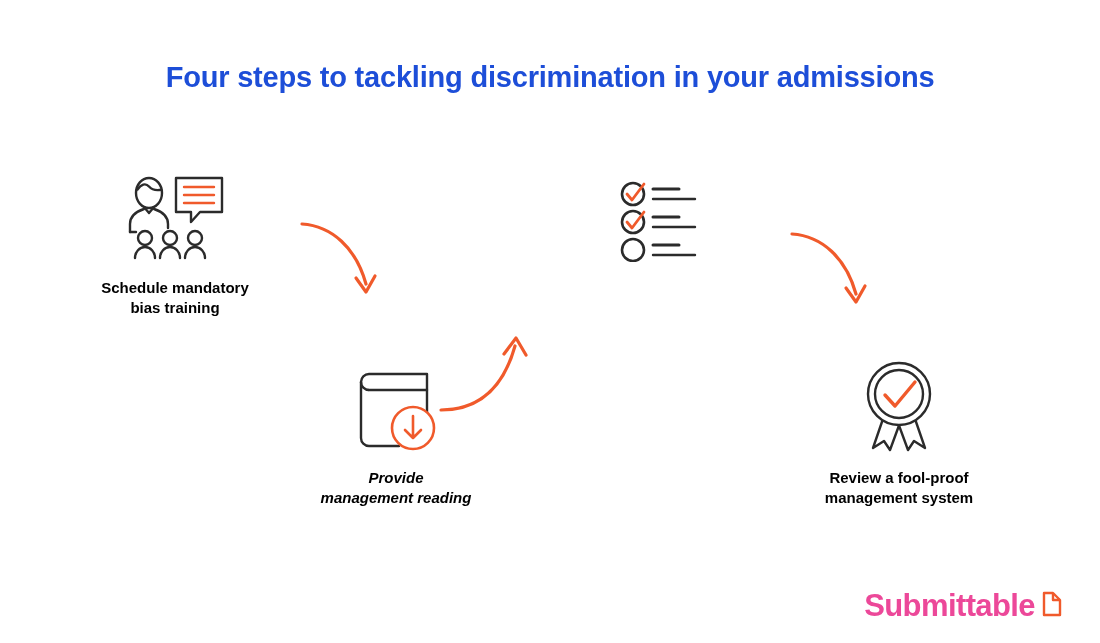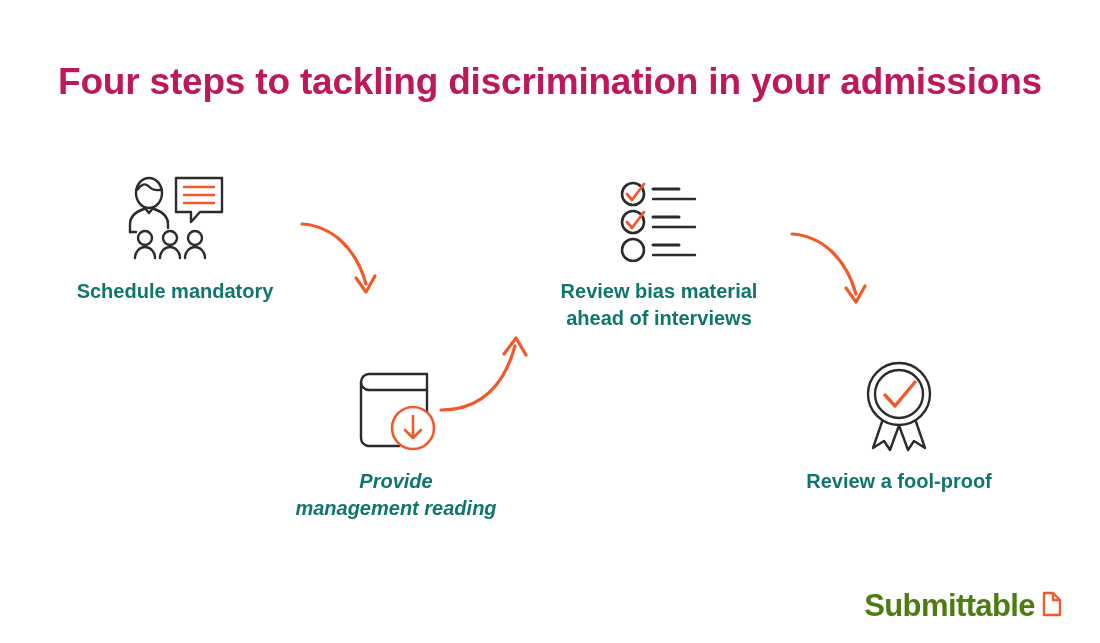--- a/index.html
+++ b/index.html
@@ -21,44 +21,44 @@
     background: #ffffff;
   }
 
   
   .title {
     position: absolute;
     left: 0;
     right: 0;
     top: 60px;
     text-align: center;
-    font-size: 37px;
+    font-size: 29px;
     font-weight: bold;
-    color: #be185d;
+    color: #1d4ed8;
     letter-spacing: -0.2px;
     line-height: 1.2;
   }
 
   
   .step {
     position: absolute;
     width: 330px;
     text-align: center;
   }
   .step .icon-wrap {
     height: 100px;
     display: flex;
     align-items: flex-end;
     justify-content: center;
   }
   .step .caption {
     margin-top: 16px;
-    font-size: 20px;
+    font-size: 15px;
     font-weight: bold;
-    color: #0f766e;
+    color: #000000;
     line-height: 1.35;
   }
   .step .caption .ln {
     display: block;
   }
 
   
   #step-1 { left: 10px;  top: 162px; }
   #step-2 { left: 231px; top: 352px; font-style: italic; }
   #step-3 { left: 494px; top: 162px; }
@@ -81,21 +81,21 @@
     position: absolute;
     right: 38px;
     bottom: 22px;
     display: flex;
     align-items: flex-start;
     gap: 7px;
   }
   .logo-word {
     font-size: 31px;
     font-weight: bold;
-    color: #4d7c0f;
+    color: #ec4899;
     letter-spacing: -0.6px;
     line-height: 1;
   }
   .logo-mark {
     margin-top: 1px;
   }
 </style>
 </head>
 <body>
 
@@ -126,20 +126,21 @@
           <path d="M17 84 a10 11 0 0 1 20 0"></path>
           <circle cx="52" cy="64" r="7"></circle>
           <path d="M42 84 a10 11 0 0 1 20 0"></path>
           <circle cx="77" cy="64" r="7"></circle>
           <path d="M67 84 a10 11 0 0 1 20 0"></path>
         </g>
       </svg>
     </div>
     <div class="caption">
       <span class="ln">Schedule mandatory</span>
+      <span class="ln">bias training</span>
     </div>
   </div>
 
   <div class="step" id="step-2">
     <div class="icon-wrap">
       <svg width="90" height="82" viewBox="0 0 90 82" fill="none">
 
         <path d="M10 12 a8 8 0 0 1 8 -8 h58 v62" stroke="#2b2b2b" stroke-width="2.4" fill="none" stroke-linecap="round" stroke-linejoin="round"></path>
 
         <path d="M18 20 h58" stroke="#2b2b2b" stroke-width="2.4" stroke-linecap="round"></path>
@@ -170,42 +171,39 @@
         <circle cx="14" cy="42" r="11" stroke="#2b2b2b" stroke-width="2.6" fill="none"></circle>
         <path d="M8 42 l5 6 l12 -16" stroke="#f05a2b" stroke-width="2.8" fill="none" stroke-linecap="round" stroke-linejoin="round"></path>
         <path d="M34 37 h26" stroke="#2b2b2b" stroke-width="3" stroke-linecap="round"></path>
         <path d="M34 47 h42" stroke="#2b2b2b" stroke-width="2.4" stroke-linecap="round"></path>
 
         <circle cx="14" cy="70" r="11" stroke="#2b2b2b" stroke-width="2.6" fill="none"></circle>
         <path d="M34 65 h26" stroke="#2b2b2b" stroke-width="3" stroke-linecap="round"></path>
         <path d="M34 75 h42" stroke="#2b2b2b" stroke-width="2.4" stroke-linecap="round"></path>
       </svg>
     </div>
-    <div class="caption">
-      <span class="ln">Review bias material</span>
-      <span class="ln">ahead of interviews</span>
-    </div>
   </div>
 
   <div class="step" id="step-4">
     <div class="icon-wrap">
       <svg width="84" height="92" viewBox="0 0 84 92" fill="none">
 
         <path d="M27 56 L16 88 L27 81 L33 90 L44 60 z" stroke="#2b2b2b" stroke-width="2.4" fill="#ffffff" stroke-linejoin="round"></path>
         <path d="M57 56 L68 88 L57 81 L51 90 L40 60 z" stroke="#2b2b2b" stroke-width="2.4" fill="#ffffff" stroke-linejoin="round"></path>
 
         <circle cx="42" cy="34" r="31" stroke="#2b2b2b" stroke-width="2.4" fill="#ffffff"></circle>
 
         <circle cx="42" cy="34" r="24" stroke="#2b2b2b" stroke-width="2.4" fill="none"></circle>
 
         <path d="M28 35 l10 11 l20 -24" stroke="#f05a2b" stroke-width="3.4" fill="none" stroke-linecap="round" stroke-linejoin="round"></path>
       </svg>
     </div>
     <div class="caption">
       <span class="ln">Review a fool-proof</span>
+      <span class="ln">management system</span>
     </div>
   </div>
 
   <div class="arrow" id="arrow-1">
     <svg width="90" height="95" viewBox="0 0 90 95" fill="none">
       <path d="M4 12 C34 14 58 36 68 72" stroke="#f05a2b" stroke-width="3.2" fill="none" stroke-linecap="round"></path>
       <path d="M58 66 L68 80 L77 64" stroke="#f05a2b" stroke-width="3.2" fill="none" stroke-linecap="round" stroke-linejoin="round"></path>
     </svg>
   </div>
 

